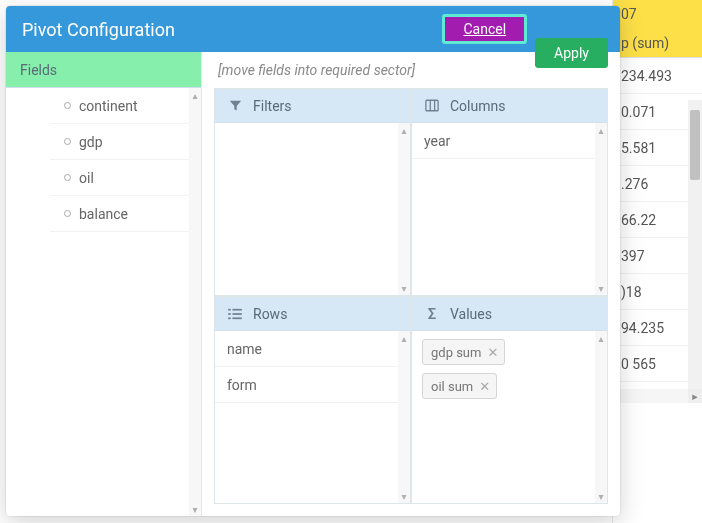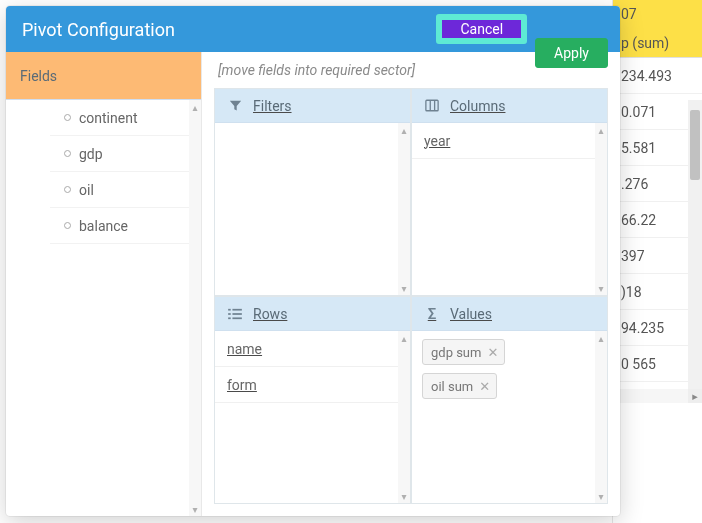--- a/index.html
+++ b/index.html
@@ -96,43 +96,44 @@
     height: 30px;
     padding: 0 18px;
     border-radius: 3px;
     font-size: 14px;
     cursor: pointer;
     display:inline-flex; align-items:center; justify-content:center;
     margin-left:8px;
     border:1px solid transparent;
   }
   .btn-cancel {
-    background: #6d28d9;
+    background: #a21caf;
     color:#fff;
-    border:6px solid #5eead4;
+    border:3px solid #5eead4;
+    text-decoration:underline;
   }
   .btn-apply {
     background: #27ae60;
     color:#fff;
     border:1px solid #27ae60;
     margin-top:48px;
   }
 
   .modal-body {
     flex:1; display:flex; overflow:hidden;
   }
 
   .fields-col {
     width: 196px;
     border-right: 1px solid #e8e8e8;
     display:flex; flex-direction:column;
   }
   .fields-title {
-    height: 48px;
-    background: #fdba74;
+    height: 36px;
+    background: #86efac;
     color: #5a6b77;
     padding: 0 14px;
     display:flex; align-items:center;
     font-size:14px;
     border-bottom:1px solid #d0def0;
   }
   .fields-list {
     flex:1; position:relative;
     overflow:hidden;
     margin-left:44px;
@@ -171,21 +172,20 @@
     font-style: italic;
     font-size:14px;
     padding-left:4px;
   }
   .sector-grid {
     flex:1;
     display:grid;
     grid-template-columns: 1fr 1fr;
     grid-template-rows: 1fr 1fr;
     gap: 0;
-    text-decoration: underline;
   }
   .sector {
     border:1px solid #dfe6ea;
     display:flex; flex-direction:column;
     background:#fff;
     min-height:0;
   }
   .sector-header {
     height: 34px;
     background:#d6e8f6;

